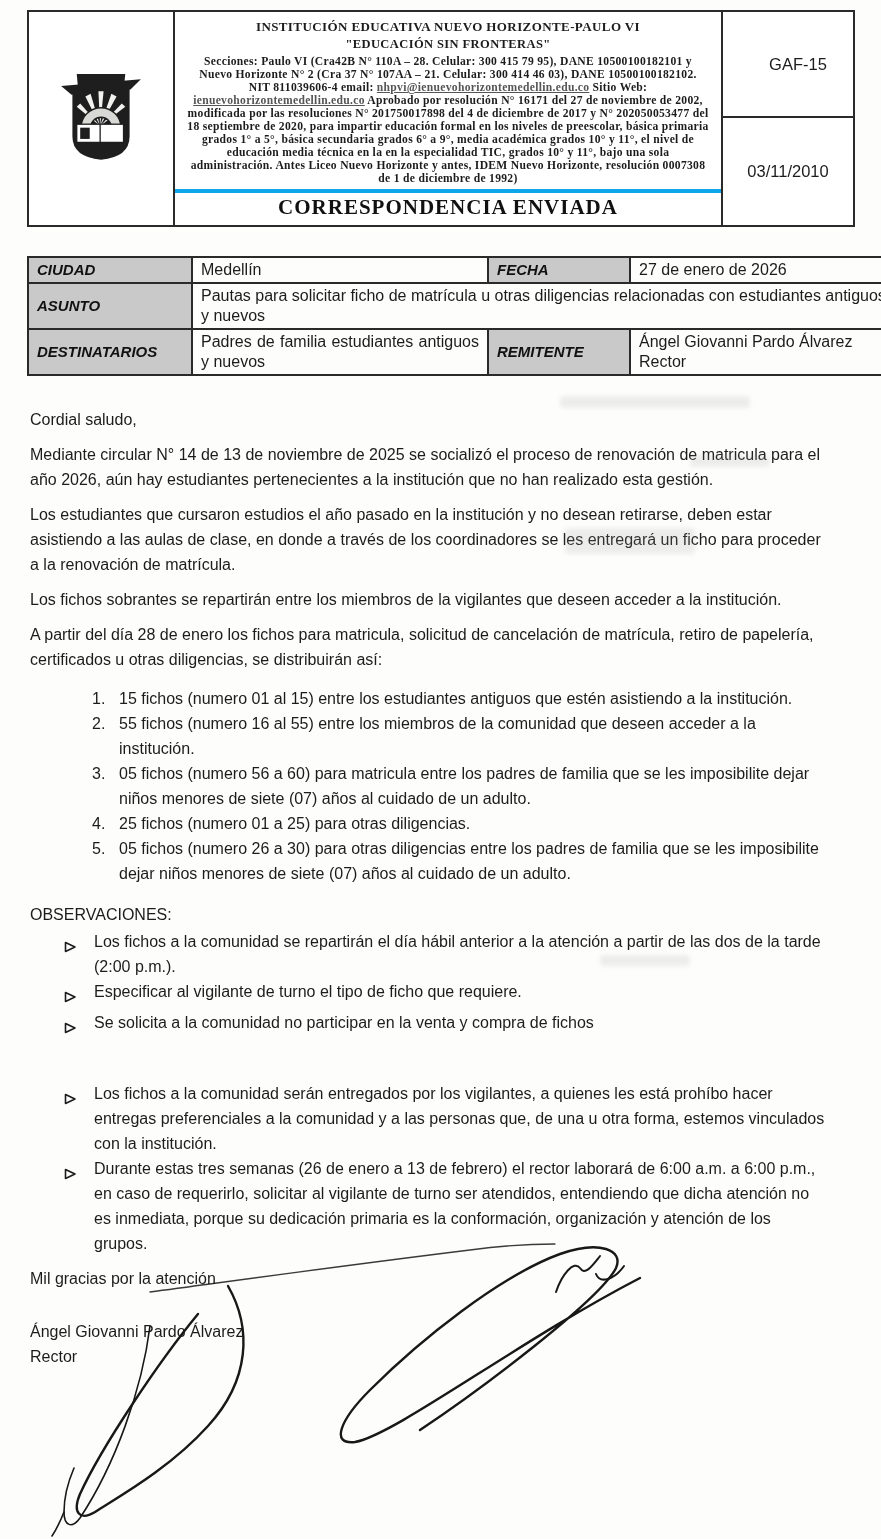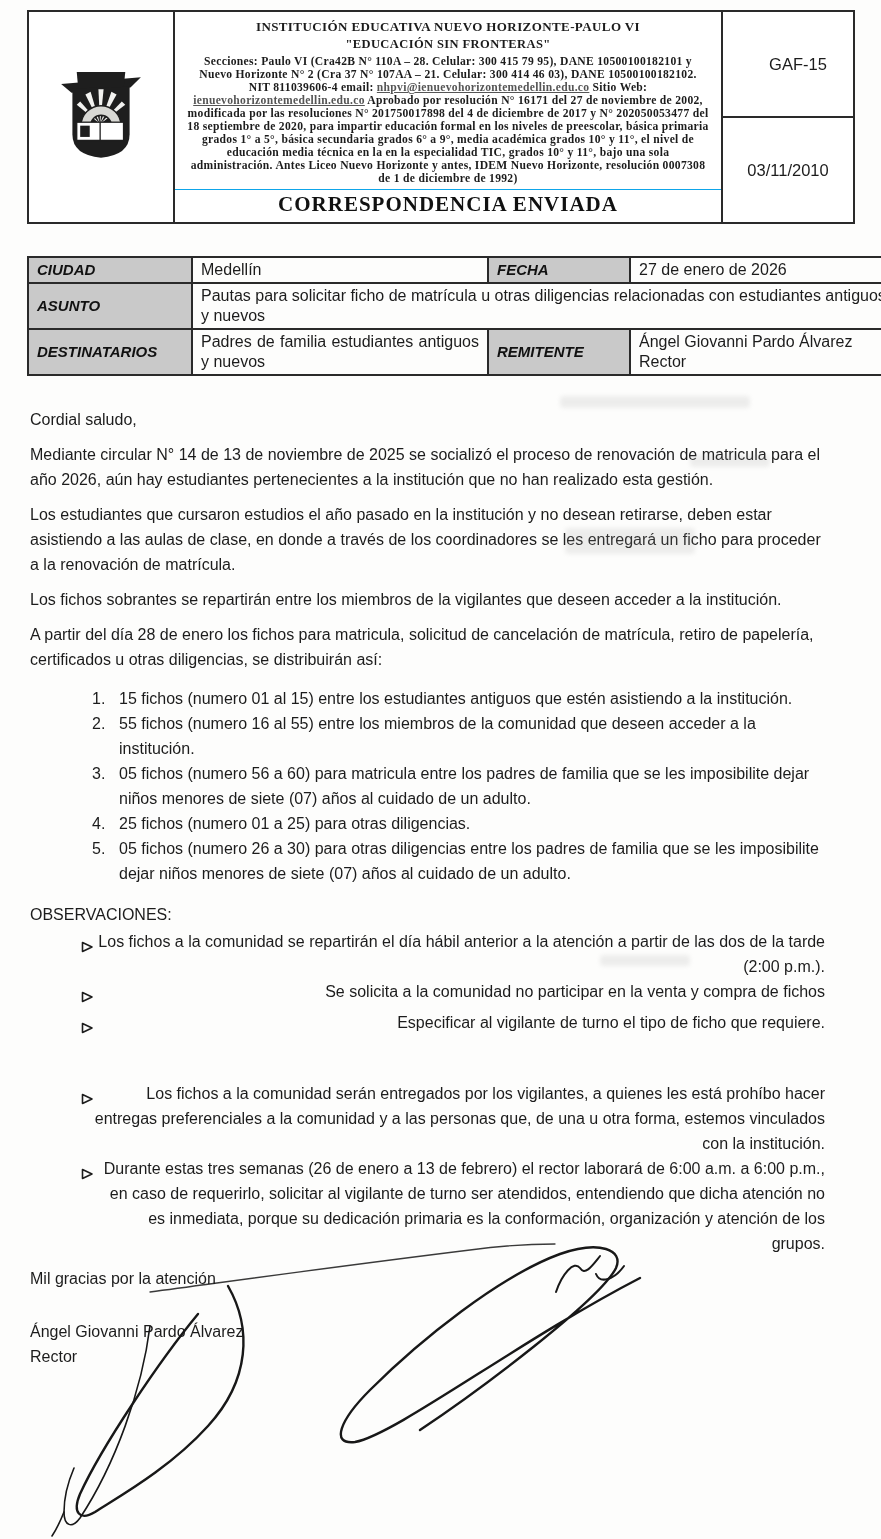--- a/index.html
+++ b/index.html
@@ -14,21 +14,21 @@
     display:flex;border:2.5px solid #2a2a2a;background:#fff;
   }
   .col-logo{width:144px;border-right:2px solid #2a2a2a;display:flex;align-items:center;justify-content:center;}
   .col-mid{flex:1;display:flex;flex-direction:column;min-width:0;}
   .inst-cell{flex:1;padding:7px 12px 4px;text-align:center;}
   .inst-name{font-family:"Liberation Serif",serif;font-weight:bold;font-size:13px;letter-spacing:.4px;}
   .inst-motto{font-family:"Liberation Serif",serif;font-weight:bold;font-size:12.5px;letter-spacing:.4px;margin-top:2px;}
   .inst-details{font-family:"Liberation Serif",serif;font-weight:bold;font-size:11.6px;line-height:13px;letter-spacing:.3px;margin-top:3px;text-align:center;}
   .inst-details .link{color:#555;text-decoration:underline;}
   .title-cell{
-    border-top:1px solid #0ea5e9;text-align:center;padding:2px 0 5px;
+    border-top:4px solid #0ea5e9;text-align:center;padding:2px 0 5px;
     font-family:"Liberation Serif",serif;font-weight:bold;font-size:21px;letter-spacing:1px;color:#111;
   }
   .col-right{width:130px;border-left:2px solid #2a2a2a;display:flex;flex-direction:column;}
   .code-cell{height:104px;border-bottom:2px solid #2a2a2a;display:flex;align-items:center;justify-content:center;font-size:16.5px;padding-left:20px;}
   .date-cell{flex:1;display:flex;align-items:center;justify-content:center;font-size:16.5px;}
   
   .info-table{
     position:absolute;top:256px;left:27px;width:822px;border-collapse:collapse;table-layout:fixed;
   }
   .info-table td{border:2px solid #2a2a2a;padding:2px 8px;vertical-align:middle;font-size:16px;line-height:20px;}
@@ -37,21 +37,21 @@
   .justify{text-align:justify;}
   
   .letter-body{position:absolute;top:396px;left:30px;width:795px;font-size:16px;line-height:25px;}
   .letter-body p{margin:10px 0 0 0;}
   .letter-body p.first{margin-top:11px;}
   .num-list{margin-top:14px;}
   .num-item{display:flex;padding-left:62px;}
   .num-item .num{width:27px;flex:none;}
   .num-item .txt{flex:1;}
   .obs-title{margin-top:16px;font-size:16px;}
-  .obs-group{margin-top:2px;text-align:right;}
+  .obs-group{margin-top:2px;}
   .obs-group.second{margin-top:40px;}
   .obs-item{display:flex;padding-left:34px;}
   .obs-item .marker{width:30px;flex:none;padding-top:6px;}
   .obs-item .txt{flex:1;}
   .closing{margin-top:12px;}
   .signer{margin-top:28px;}
   .signer div{line-height:25px;}
   
   .signature{position:absolute;top:1230px;left:0;width:700px;height:309px;pointer-events:none;}
   
@@ -161,27 +161,27 @@
       <div class="obs-item">
         <span class="marker"><svg width="13" height="12" viewBox="0 0 13 12">
               <path d="M1.5 1.5 L11 6 L1.5 10.5 Z" fill="none" stroke="#1c1c1c" stroke-width="1.6" stroke-linejoin="round"></path>
             </svg></span>
         <span class="txt">Los fichos a la comunidad se repartirán el día hábil anterior a la atención a partir de las dos de la tarde (2:00 p.m.).</span>
       </div>
       <div class="obs-item">
         <span class="marker"><svg width="13" height="12" viewBox="0 0 13 12">
               <path d="M1.5 1.5 L11 6 L1.5 10.5 Z" fill="none" stroke="#1c1c1c" stroke-width="1.6" stroke-linejoin="round"></path>
             </svg></span>
+        <span class="txt">Especificar al vigilante de turno el tipo de ficho que requiere.</span>
+      </div>
+      <div class="obs-item">
+        <span class="marker"><svg width="13" height="12" viewBox="0 0 13 12">
+              <path d="M1.5 1.5 L11 6 L1.5 10.5 Z" fill="none" stroke="#1c1c1c" stroke-width="1.6" stroke-linejoin="round"></path>
+            </svg></span>
         <span class="txt">Se solicita a la comunidad no participar en la venta y compra de fichos</span>
-      </div>
-      <div class="obs-item">
-        <span class="marker"><svg width="13" height="12" viewBox="0 0 13 12">
-              <path d="M1.5 1.5 L11 6 L1.5 10.5 Z" fill="none" stroke="#1c1c1c" stroke-width="1.6" stroke-linejoin="round"></path>
-            </svg></span>
-        <span class="txt">Especificar al vigilante de turno el tipo de ficho que requiere.</span>
       </div>
     </div>
 
     <div class="obs-group second">
       <div class="obs-item">
         <span class="marker"><svg width="13" height="12" viewBox="0 0 13 12">
               <path d="M1.5 1.5 L11 6 L1.5 10.5 Z" fill="none" stroke="#1c1c1c" stroke-width="1.6" stroke-linejoin="round"></path>
             </svg></span>
         <span class="txt">Los fichos a la comunidad serán entregados por los vigilantes, a quienes les está prohíbo hacer entregas preferenciales a la comunidad y a las personas que, de una u otra forma, estemos vinculados con la institución.</span>
       </div>

